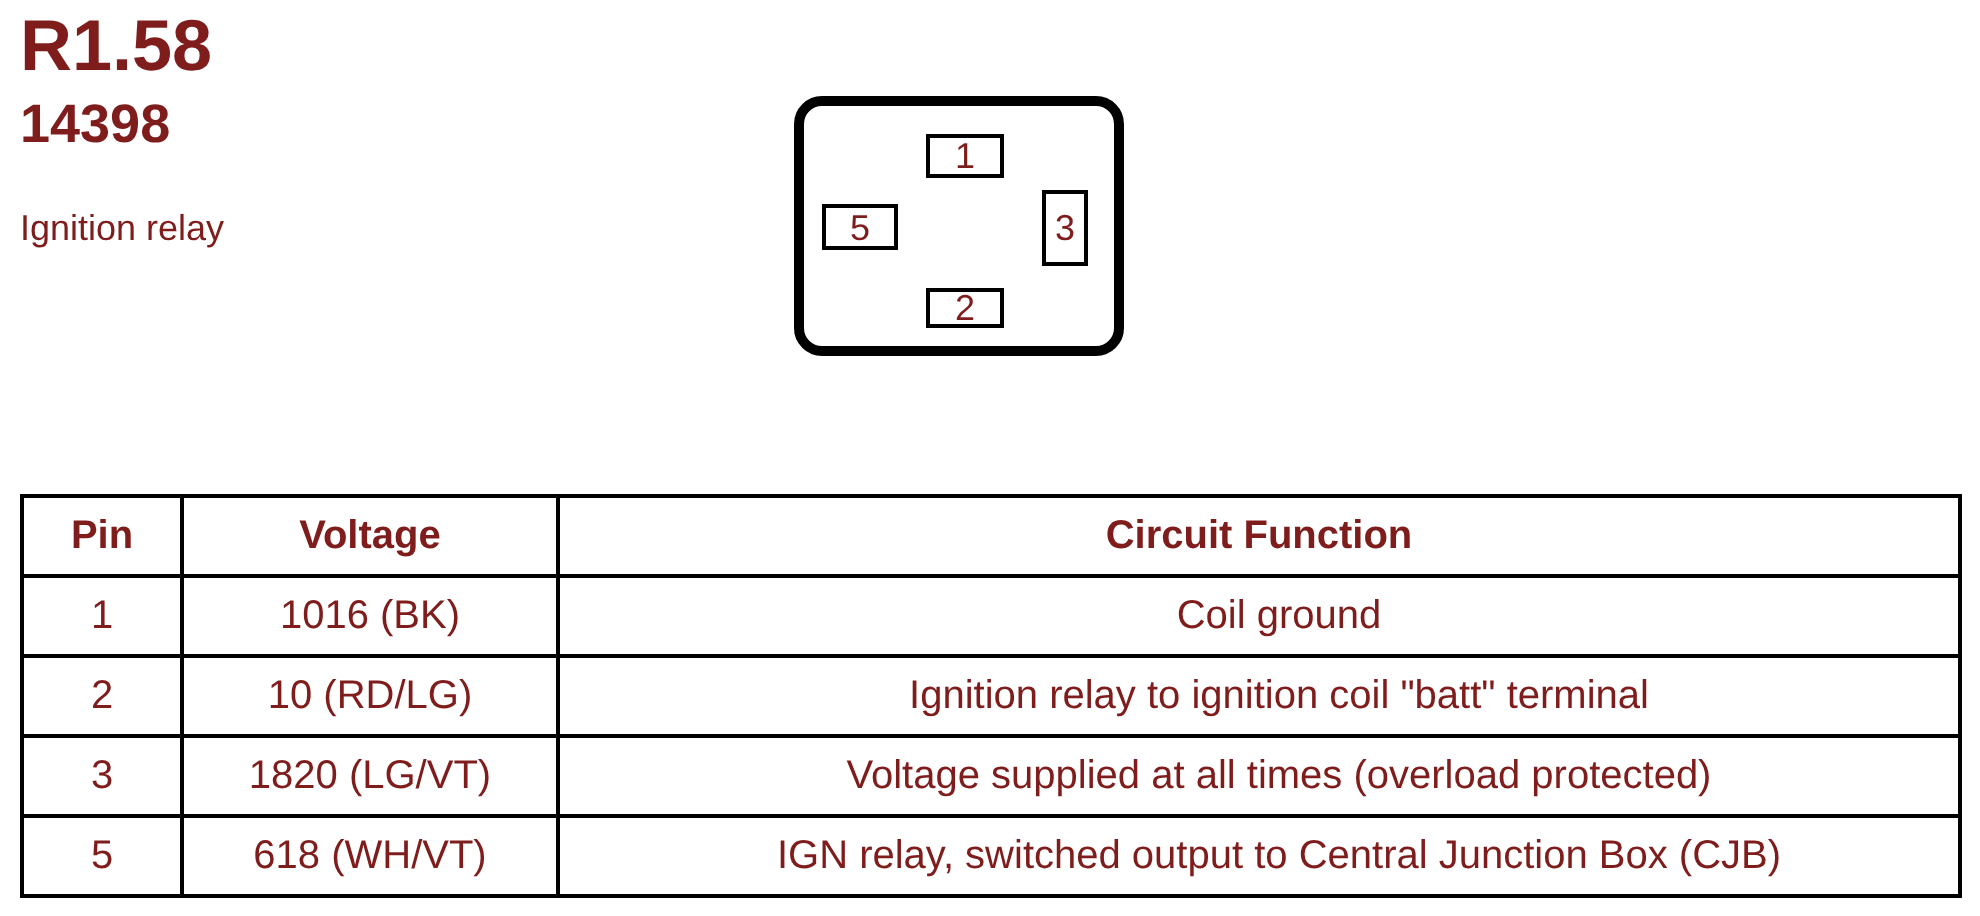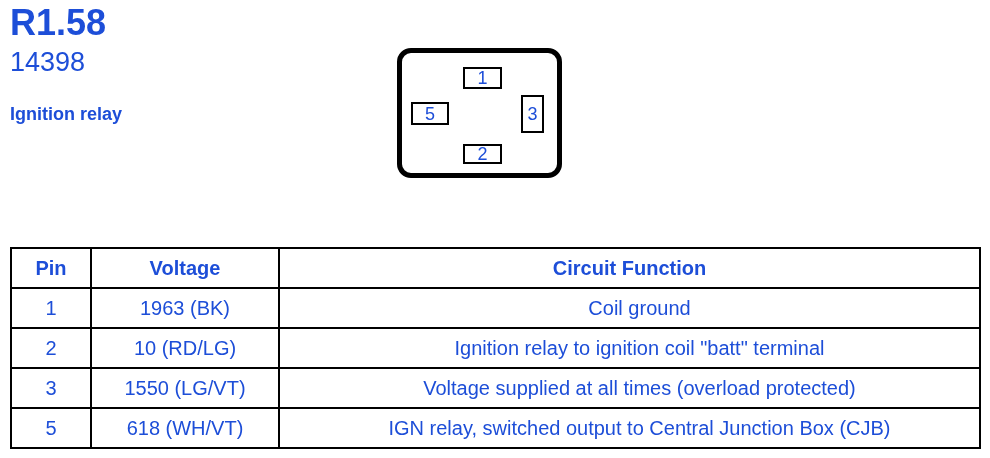--- a/index.html
+++ b/index.html
@@ -5,47 +5,47 @@
   html, body {
     margin: 0;
     padding: 0;
     background: #ffffff;
   }
   .page {
     position: relative;
     width: 990px;
     height: 458px;
     background: #ffffff;
-    color: #1d4ed8;
+    color: #7f1d1d;
     font-family: "Liberation Sans", sans-serif;
     overflow: hidden;
   }
 
   
   .relay-id {
     position: absolute;
     left: 10px;
     top: 2px;
     font-size: 36px;
     font-weight: bold;
     letter-spacing: 0px;
   }
   .part-number {
     position: absolute;
     left: 10px;
     top: 47px;
     font-size: 27px;
-    font-weight: normal;
+    font-weight: bold;
   }
   .relay-desc {
     position: absolute;
     left: 10px;
     top: 104px;
     font-size: 18px;
-    font-weight: bold;
+    font-weight: normal;
   }
 
   
   .connector {
     position: absolute;
     left: 397px;
     top: 48px;
     width: 165px;
     height: 130px;
     box-sizing: border-box;
@@ -124,31 +124,31 @@
     <thead>
       <tr>
         <th>Pin</th>
         <th>Voltage</th>
         <th>Circuit Function</th>
       </tr>
     </thead>
     <tbody>
       <tr>
         <td class="cell-pin">1</td>
-        <td class="cell-circuit">1963 (BK)</td>
+        <td class="cell-circuit">1016 (BK)</td>
         <td class="cell-func">Coil ground</td>
       </tr>
       <tr>
         <td class="cell-pin">2</td>
         <td class="cell-circuit">10 (RD/LG)</td>
         <td class="cell-func">Ignition relay to ignition coil "batt" terminal</td>
       </tr>
       <tr>
         <td class="cell-pin">3</td>
-        <td class="cell-circuit">1550 (LG/VT)</td>
+        <td class="cell-circuit">1820 (LG/VT)</td>
         <td class="cell-func">Voltage supplied at all times (overload protected)</td>
       </tr>
       <tr>
         <td class="cell-pin">5</td>
         <td class="cell-circuit">618 (WH/VT)</td>
         <td class="cell-func">IGN relay, switched output to Central Junction Box (CJB)</td>
       </tr>
     </tbody>
   </table>
 

